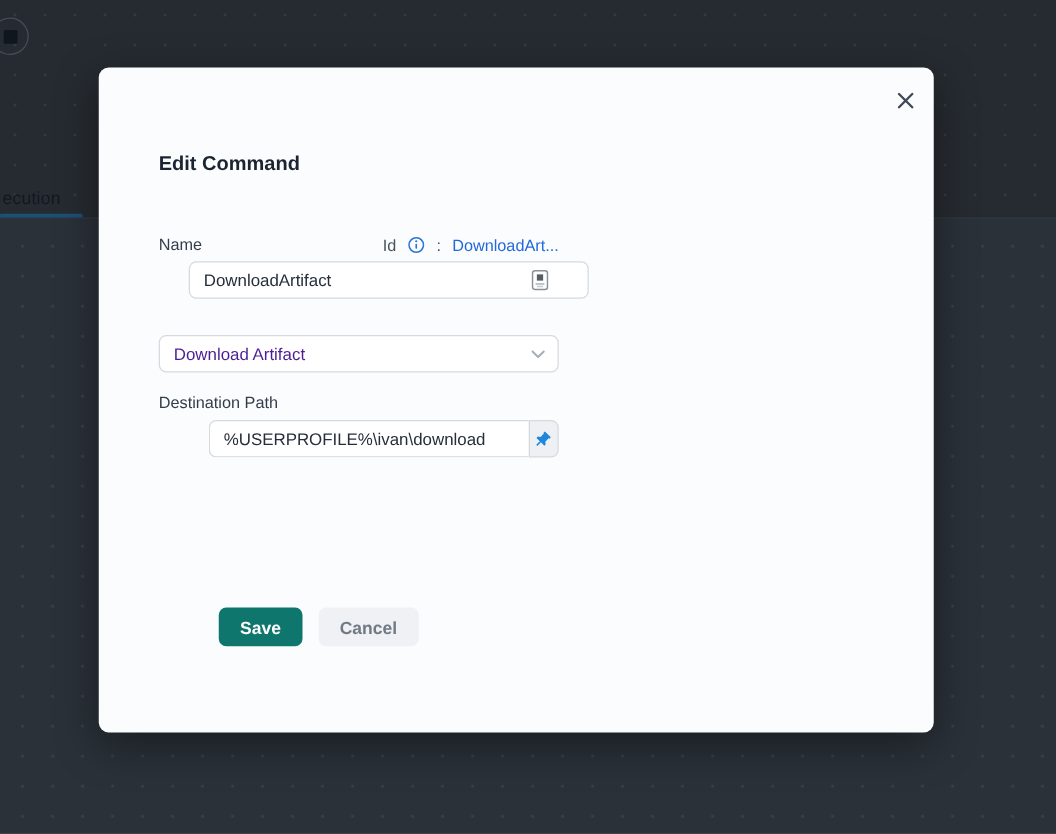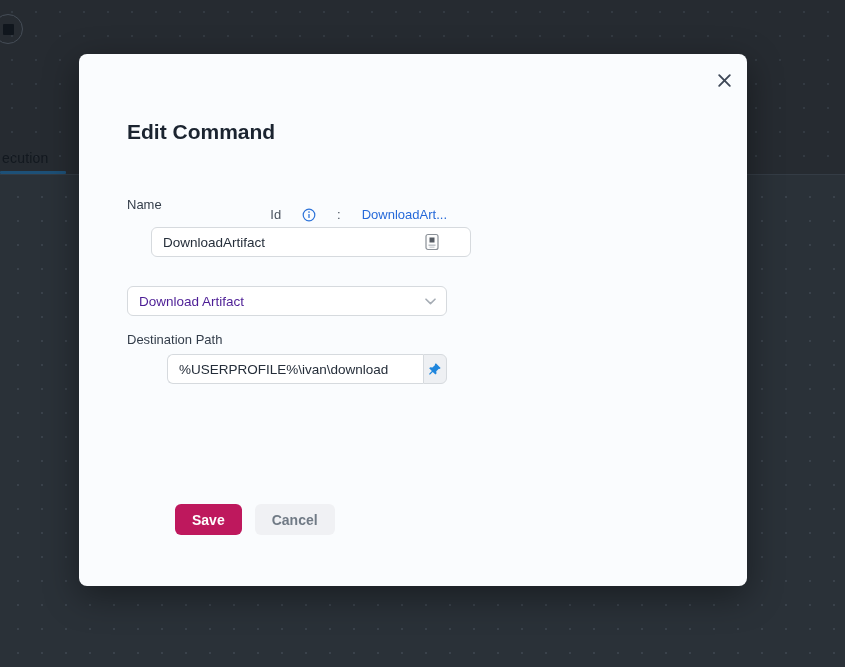--- a/index.html
+++ b/index.html
@@ -46,34 +46,34 @@
     background:#fafcfe; border-radius:8px;
     box-shadow:0 10px 35px rgba(0,0,0,.4);
   }
   .close-btn {
     position:absolute; top:15px; right:12px; width:22px; height:22px;
     background:transparent; border:none; cursor:pointer;
     display:flex; align-items:center; justify-content:center;
   }
   .modal-title {
     margin:64px 0 0 48px;
-    font-size:21px; line-height:28px; font-weight:700; color:#1b2430;
+    font-size:16px; line-height:28px; font-weight:700; color:#1b2430;
   }
 
   .form { width:320px; margin-left:48px; }
 
   .field-label {
     font-size:13px; font-weight:500; color:#333d4a; line-height:16px;
   }
   .name-row {
     margin-top:42px; display:flex; justify-content:space-between; align-items:center;
   }
-  .id-cluster { display:flex; align-items:flex-end; gap:21px; font-size:13px; color:#49525e; }
+  .id-cluster { display:flex; align-items:flex-start; gap:9px; font-size:13px; color:#49525e; }
   .id-cluster .info-i { display:flex; align-items:center; }
-  .id-link { color:#2569d9; text-decoration:none; font-size:13px;margin-top:19px; }
+  .id-link { color:#2569d9; text-decoration:none; font-size:13px; }
 
   .input-wrap { position:relative; margin-top:5px;margin-left:24px; }
   .text-input {
     width:320px; height:30px;
     border:1px solid #d6dade; border-radius:6px;
     background:#fff; padding:0 30px 0 11px;
     font-family:"Liberation Sans", sans-serif;
     font-size:13.5px; color:#252e3a; outline:none;
   }
   .input-trailing-icon {
@@ -107,21 +107,21 @@
     display:flex; align-items:center; justify-content:center;
   }
 
   .footer { margin:120px 0 0 48px; display:flex; gap:13px; }
   .btn {
     height:31px; border:none; border-radius:6px; cursor:pointer;
     font-family:"Liberation Sans", sans-serif;
     font-size:14px; font-weight:700; padding:0 17px;
     display:flex; align-items:center; justify-content:center;
   }
-  .btn-save { background:#be185d; color:#ffffff; }
+  .btn-save { background:#0f766e; color:#ffffff; }
   .btn-cancel { background:#f0f1f4; color:#707a85; }
 </style>
 </head>
 <body>
 
 <div class="bg-top"></div>
 <div class="bg-bottom"></div>
 
 <div class="stop-btn">
   <div class="stop-square"></div>

